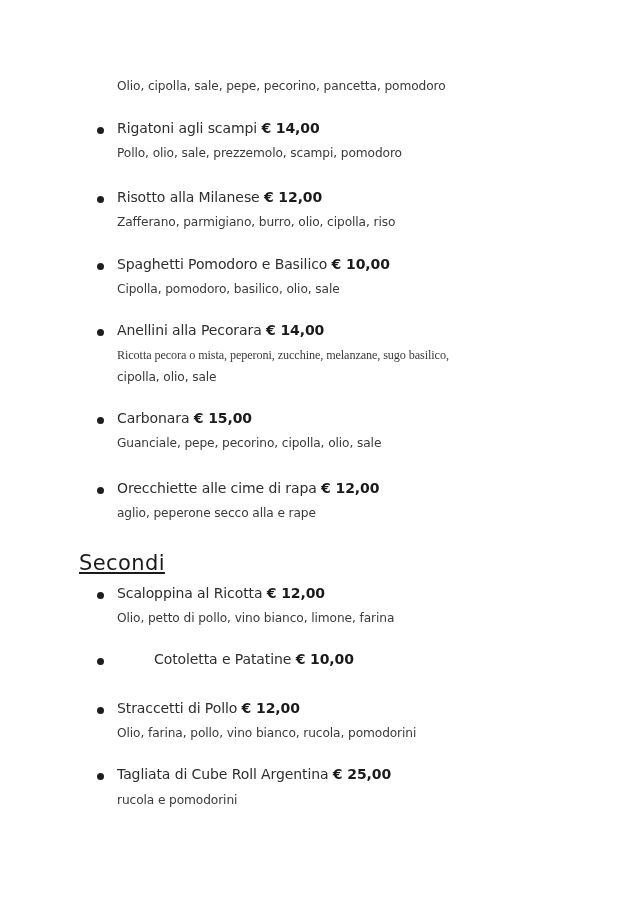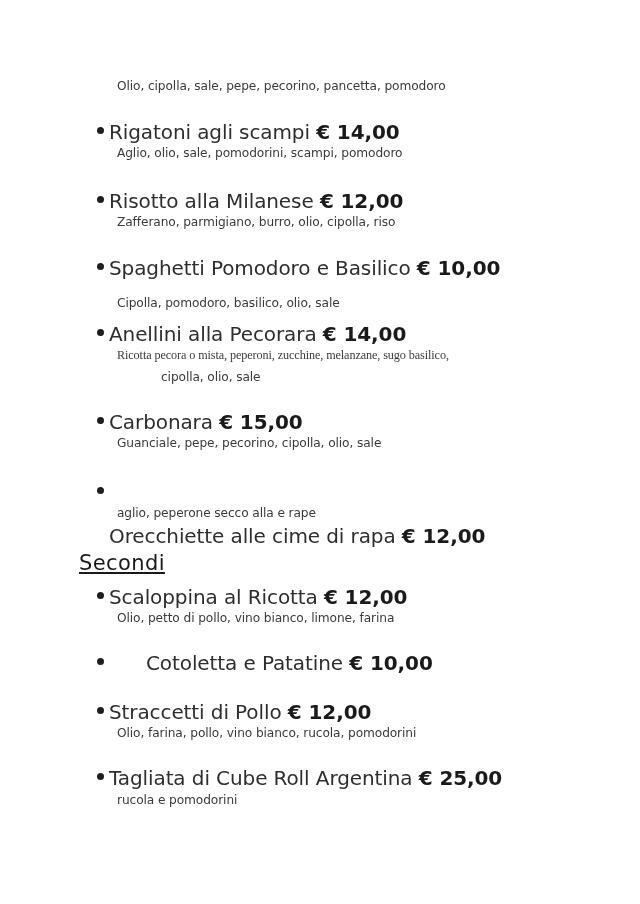--- a/index.html
+++ b/index.html
@@ -37,22 +37,22 @@
     .bullet {
       position: absolute;
       left: 97px;
       width: 7px;
       height: 7px;
       border-radius: 50%;
       background: #1e1e1e;
     }
     .title-line {
       position: absolute;
-      left: 109px;
-      font-size: 20px;
+      left: 117px;
+      font-size: 14px;
       color: #2e2e2e;
       white-space: nowrap;
       letter-spacing: -0.1px;
     }
     .price {
       font-weight: bold;
       color: #1a1a1a;
     }
     .item-desc {
       position: absolute;
@@ -79,63 +79,63 @@
 <div class="page">
 
   <div class="desc" style="top:75px;">Olio, cipolla, sale, pepe, pecorino, pancetta, pomodoro</div>
 
   <div class="item">
     <span class="bullet" style="top:127px;"></span>
     <div class="title-line" style="top:120px;">
       <span>Rigatoni agli scampi</span>
       <span class="price">€ 14,00</span>
     </div>
-    <div class="item-desc" style="top:142px;">Aglio, olio, sale, pomodorini, scampi,  pomodoro</div>
+    <div class="item-desc" style="top:142px;">Pollo, olio, sale, prezzemolo, scampi,  pomodoro</div>
   </div>
 
   <div class="item">
     <span class="bullet" style="top:196px;"></span>
     <div class="title-line" style="top:189px;">
       <span>Risotto alla Milanese</span>
       <span class="price">€ 12,00</span>
     </div>
     <div class="item-desc" style="top:211px;">Zafferano, parmigiano, burro, olio, cipolla, riso</div>
   </div>
 
   <div class="item">
     <span class="bullet" style="top:263px;"></span>
     <div class="title-line" style="top:256px;">
       <span>Spaghetti Pomodoro e Basilico</span>
       <span class="price">€ 10,00</span>
     </div>
-    <div class="item-desc" style="top:292px;text-align:center;">Cipolla, pomodoro, basilico, olio, sale</div>
+    <div class="item-desc" style="top:278px;text-align:center;">Cipolla, pomodoro, basilico, olio, sale</div>
   </div>
 
   <div class="item">
     <span class="bullet" style="top:329px;"></span>
     <div class="title-line" style="top:322px;">
       <span>Anellini alla Pecorara</span>
       <span class="price">€ 14,00</span>
     </div>
     <div class="item-desc" style="top:344px;font-family:Liberation Serif, serif;">Ricotta pecora o mista, peperoni, zucchine, melanzane, sugo basilico,</div>
-    <div class="item-desc" style="top:366px;margin-left:44px;">cipolla, olio, sale</div>
+    <div class="item-desc" style="top:366px;">cipolla, olio, sale</div>
   </div>
 
   <div class="item">
     <span class="bullet" style="top:417px;"></span>
     <div class="title-line" style="top:410px;">
       <span>Carbonara</span>
       <span class="price">€ 15,00</span>
     </div>
     <div class="item-desc" style="top:432px;">Guanciale, pepe, pecorino, cipolla, olio, sale</div>
   </div>
 
   <div class="item">
     <span class="bullet" style="top:487px;"></span>
-    <div class="title-line" style="top:480px;margin-top:44px;">
+    <div class="title-line" style="top:480px;">
       <span>Orecchiette alle cime di rapa</span>
       <span class="price">€ 12,00</span>
     </div>
     <div class="item-desc" style="top:502px;">aglio, peperone secco alla e rape</div>
   </div>
 
   <h2 class="section-heading" style="top:551px;text-decoration:underline;">Secondi</h2>
 
   <div class="item">
     <span class="bullet" style="top:592px;"></span>

